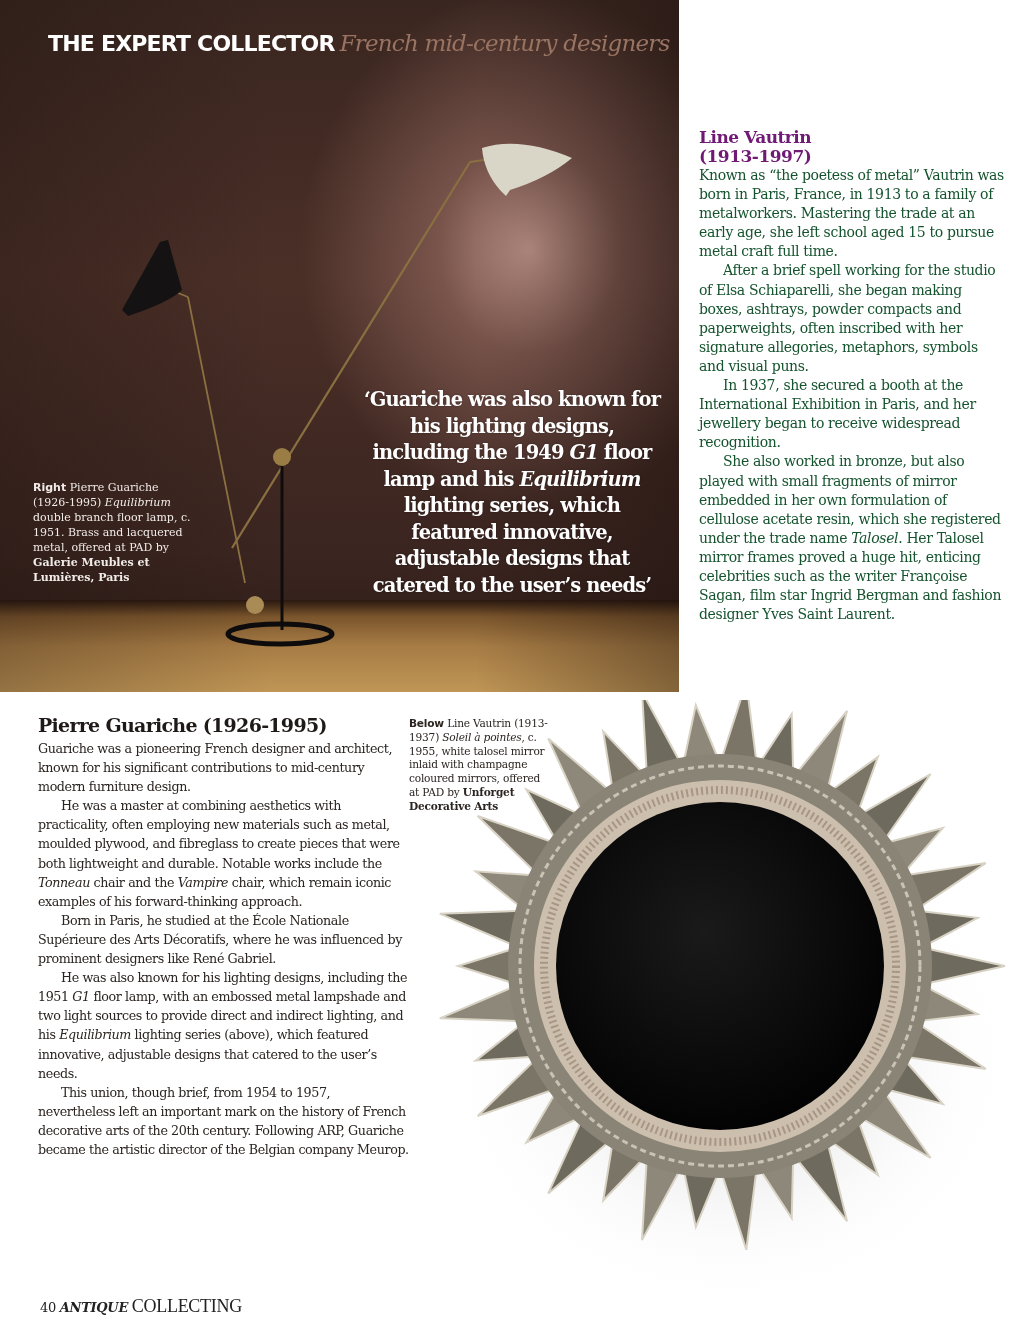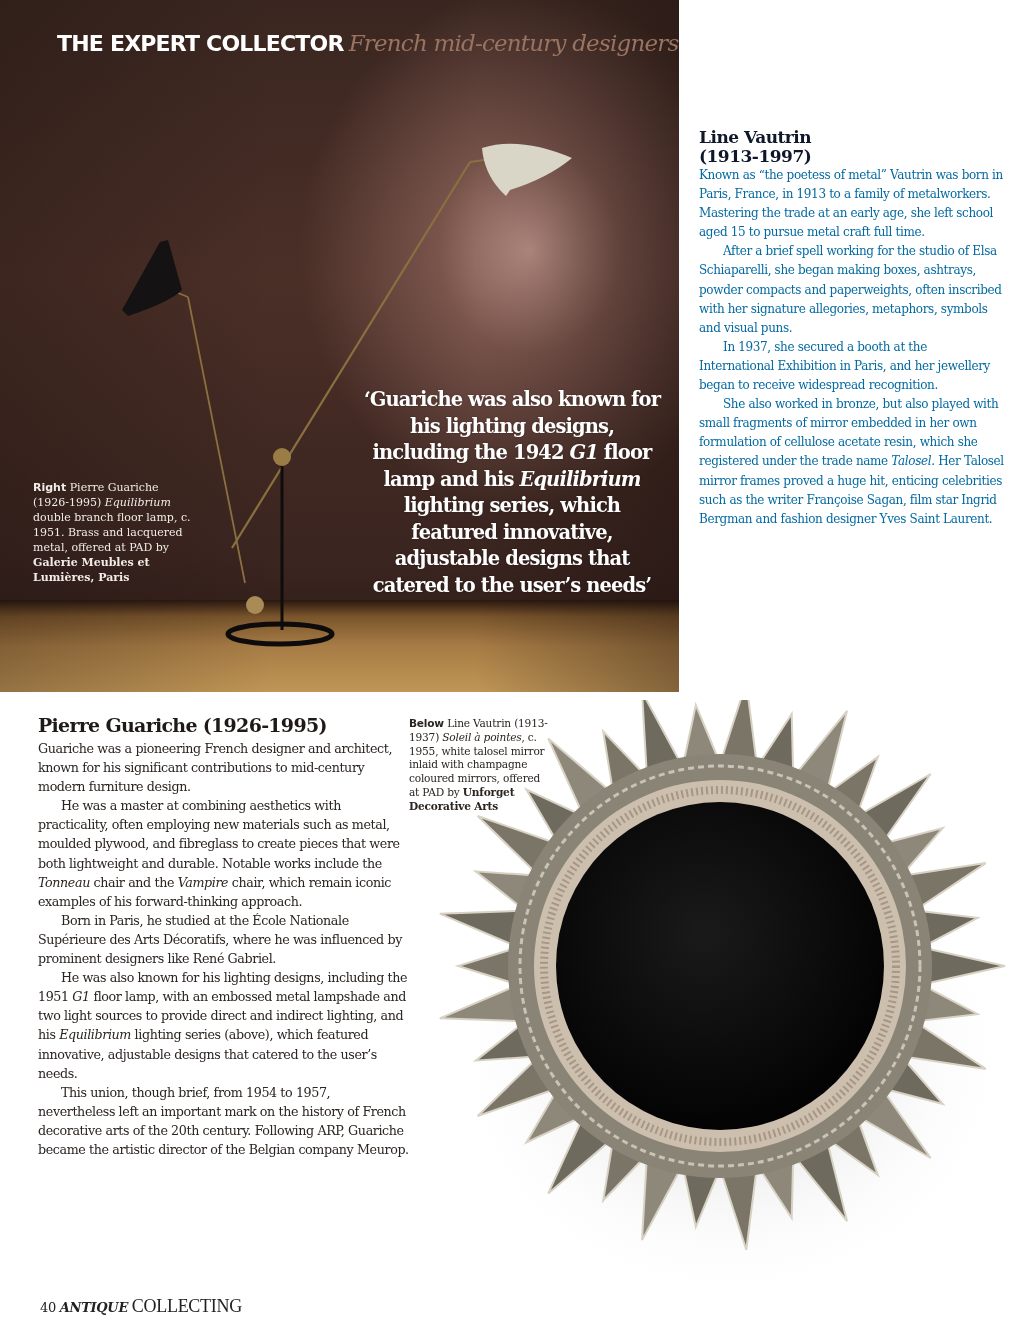--- a/index.html
+++ b/index.html
@@ -19,21 +19,21 @@
     position: absolute; inset: 0;
     background: linear-gradient(90deg, rgba(20,10,8,0.25) 0%, rgba(0,0,0,0) 40%, rgba(0,0,0,0) 70%, rgba(20,10,8,0.35) 100%);
   }
   .floor {
     position: absolute; left: 0; right: 0; top: 600px; bottom: 0;
     background: linear-gradient(180deg, #2a1810 0%, #7a552c 18%, #a77c45 50%, #c09656 100%);
   }
   .lamp-svg { position: absolute; left: 0; top: 0; width: 679px; height: 692px; }
 
   .header-title {
-    position: absolute; left: 57px; top: 30px; white-space: nowrap;
+    position: absolute; left: 48px; top: 30px; white-space: nowrap;
     font-family: "DejaVu Sans", "Liberation Sans", sans-serif;
     text-align: right;
   }
   .header-title .main {
     color: #ffffff; font-weight: bold; font-size: 22px; letter-spacing: -0.8px;
   }
   .header-title .sub {
     color: #9a7462; font-style: italic; font-size: 23px;
     font-family: "DejaVu Serif", "Liberation Serif", serif; letter-spacing: -0.8px;
   }
@@ -50,24 +50,24 @@
     font-family: "DejaVu Serif", "Liberation Serif", serif; font-weight: bold;
     font-size: 19.5px; line-height: 26.5px; letter-spacing: -0.9px;
     text-shadow: 0 0 2px rgba(0,0,0,0.35);
   }
 
   
   .vautrin {
     position: absolute; left: 699px; top: 128px; width: 305px; color: #7a4f3e;
   }
   .vautrin h2 {
-    margin: 0; font-size: 17px; line-height: 19px; font-weight: bold; color: #0f172a; letter-spacing: -0.5px;
+    margin: 0; font-size: 17px; line-height: 19px; font-weight: bold; color: #701a75; letter-spacing: -0.5px;
   }
   .vautrin p {
-    margin: 0; font-size: 12px; line-height: 19.1px; letter-spacing: -0.35px; color: #0369a1;
+    margin: 0; font-size: 14px; line-height: 19.1px; letter-spacing: -0.35px; color: #14532d;
   }
   .vautrin p.indent { text-indent: 24px; }
 
   
   .guariche {
     position: absolute; left: 38px; top: 712px; width: 372px; color: #2b2420;
   }
   .guariche h2 {
     margin: 0 0 1px 0; font-size: 19px; line-height: 26px; font-weight: bold; color: #1f1a17; letter-spacing: -0.7px;
   }
@@ -122,21 +122,21 @@
   <div class="header-title">
     <span class="main">THE EXPERT COLLECTOR</span>
     <span class="sub">French mid-century designers</span>
   </div>
 
   <div class="caption-right">
     <span class="lead">Right</span><span> Pierre Guariche (1926-1995) </span><i>Equilibrium</i><span> double branch floor lamp, c. 1951. Brass and lacquered metal, offered at PAD by </span><b>Galerie Meubles et Lumières, Paris</b>
   </div>
 
   <div class="pull-quote">
-    <span>‘Guariche was also known for his lighting designs, including the 1942 </span><i>G1</i><span> floor lamp and his </span><i>Equilibrium</i><span> lighting series, which featured innovative, adjustable designs that catered to the user’s needs’</span>
+    <span>‘Guariche was also known for his lighting designs, including the 1949 </span><i>G1</i><span> floor lamp and his </span><i>Equilibrium</i><span> lighting series, which featured innovative, adjustable designs that catered to the user’s needs’</span>
   </div>
 </div>
 
 <div class="vautrin">
   <h2>
     <span>Line Vautrin</span><br>
     <span>(1913-1997)</span>
   </h2>
   <p>Known as “the poetess of metal” Vautrin was born in Paris, France, in 1913 to a family of metalworkers. Mastering the trade at an early age, she left school aged 15 to pursue metal craft full time.</p>
   <p class="indent">After a brief spell working for the studio of Elsa Schiaparelli, she began making boxes, ashtrays, powder compacts and paperweights, often inscribed with her signature allegories, metaphors, symbols and visual puns.</p>

